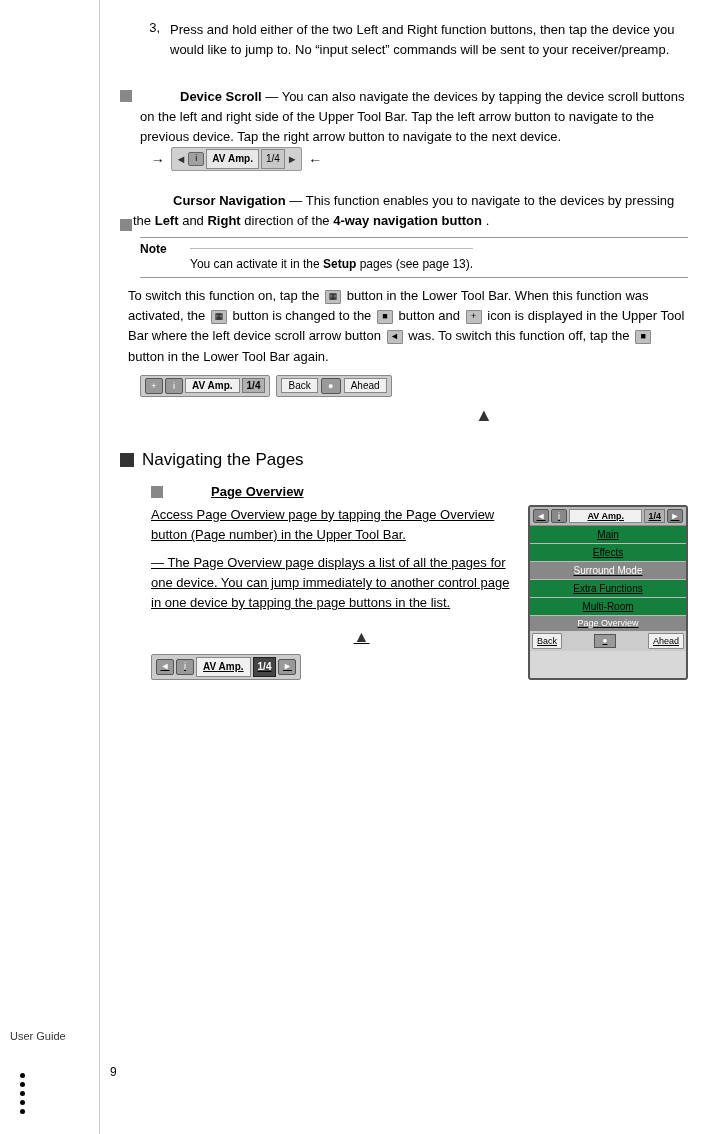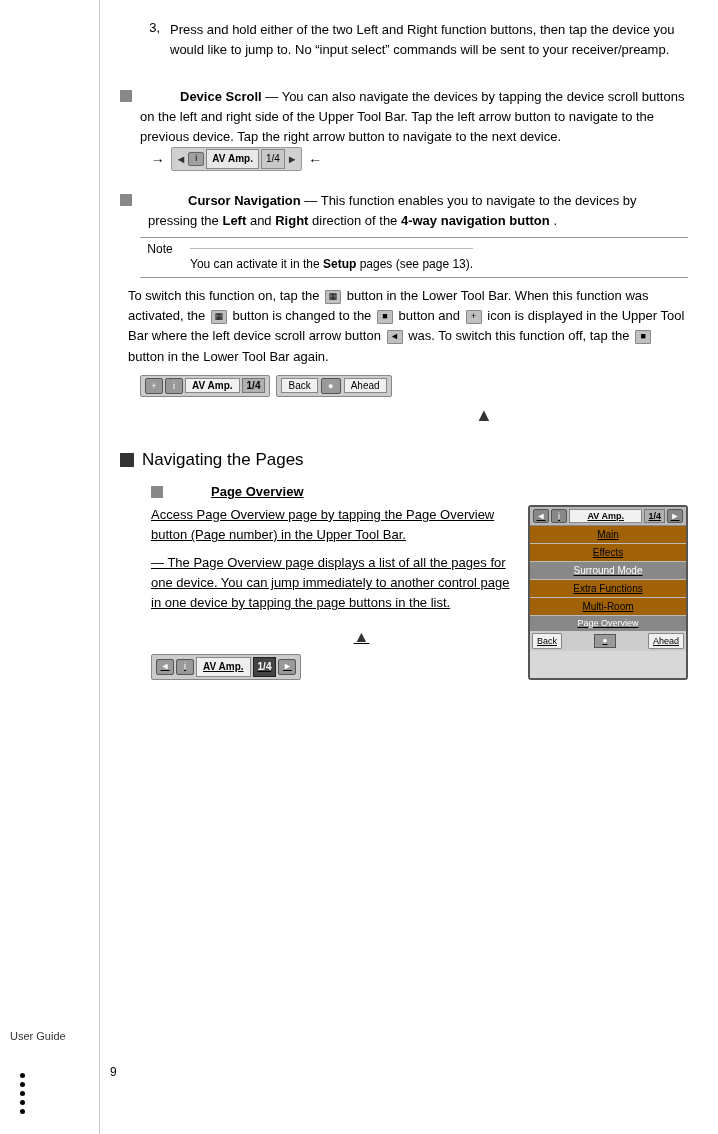--- a/index.html
+++ b/index.html
@@ -159,24 +159,23 @@
     .note-block {
       border-top: 1px solid #999;
       border-bottom: 1px solid #999;
       padding: 4px 0;
       margin: 8px 0;
       display: flex;
       gap: 10px;
     }
 
     .note-label {
-      font-weight: normal;
+      font-weight: bold;
       font-size: 12px;
       min-width: 40px;
-      text-align: center;
     }
 
     .note-text {
       font-size: 12px;
       line-height: 1.5;
     }
 
     .divider-line {
       border: none;
       border-top: 1px solid #bbb;
@@ -327,21 +326,21 @@
     .device-toolbar-top {
       display: flex;
       align-items: center;
       background: #b8b8b8;
       border-bottom: 1px solid #888;
       padding: 2px 3px;
       gap: 2px;
     }
 
     .device-menu-items {
-      background: #a16207;
+      background: #15803d;
       padding: 0;
     }
 
     .device-menu-item {
       padding: 3px 8px;
       font-size: 10px;
       border-bottom: 1px solid #bbb;
       text-align: center;
     }
 
@@ -480,21 +479,21 @@
               <span class="toolbar-page">1/4</span>
               <span class="toolbar-arrow">►</span>
             </span>
             <span style="font-size:14px;">←</span>
           </span>
         </div>
       </div>
     </div>
 
     <div class="section-block" style="margin-top:16px;">
-      <div style="display:flex; gap:16px; align-items:flex-start;">
+      <div style="display:flex; gap:1px; align-items:flex-end;">
         <div class="section-square" style="background:#888; margin-top:3px;"></div>
         <div class="section-body">
           <span class="section-title-bold">Cursor Navigation</span>
           <span> — This function enables you to navigate to the devices by pressing the </span>
           <span class="bold">Left</span>
           <span> and </span>
           <span class="bold">Right</span>
           <span> direction of the </span>
           <span class="bold">4-way navigation button</span>
           <span>.</span>

